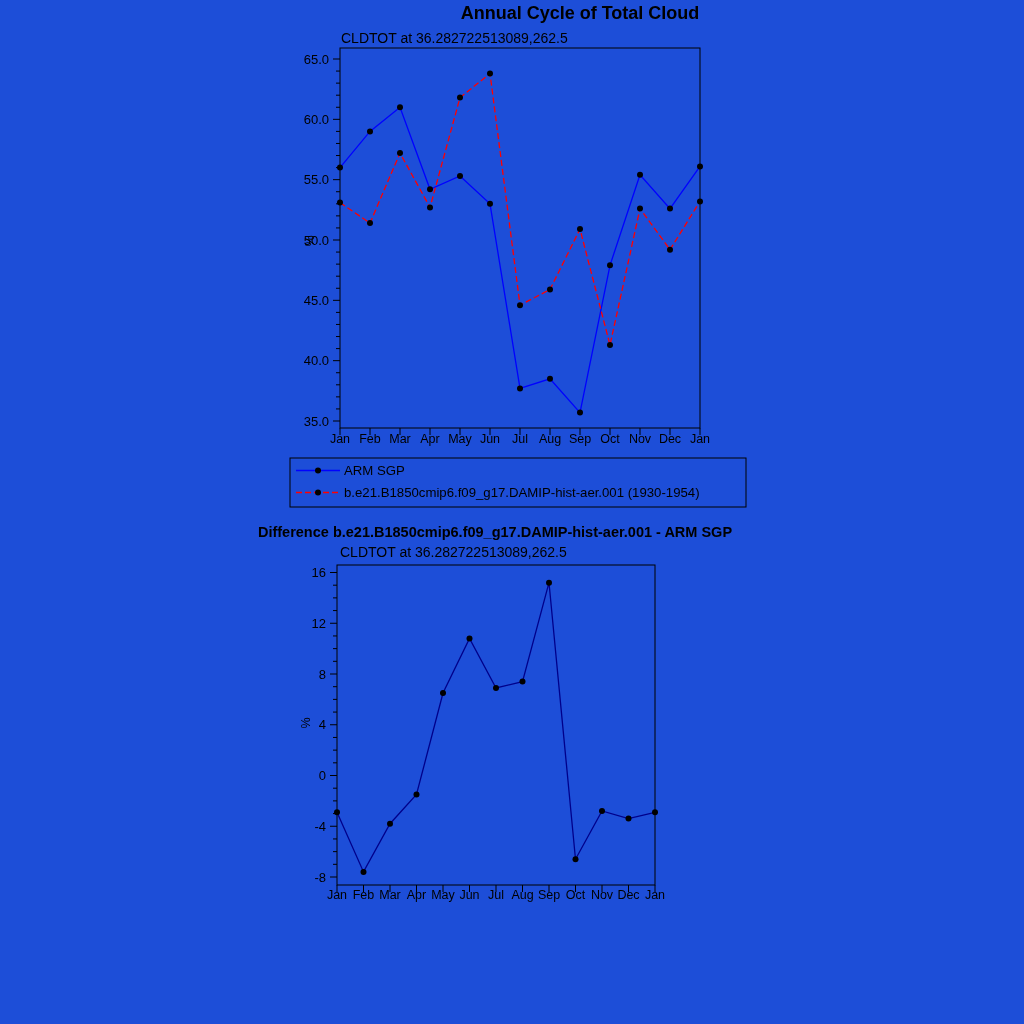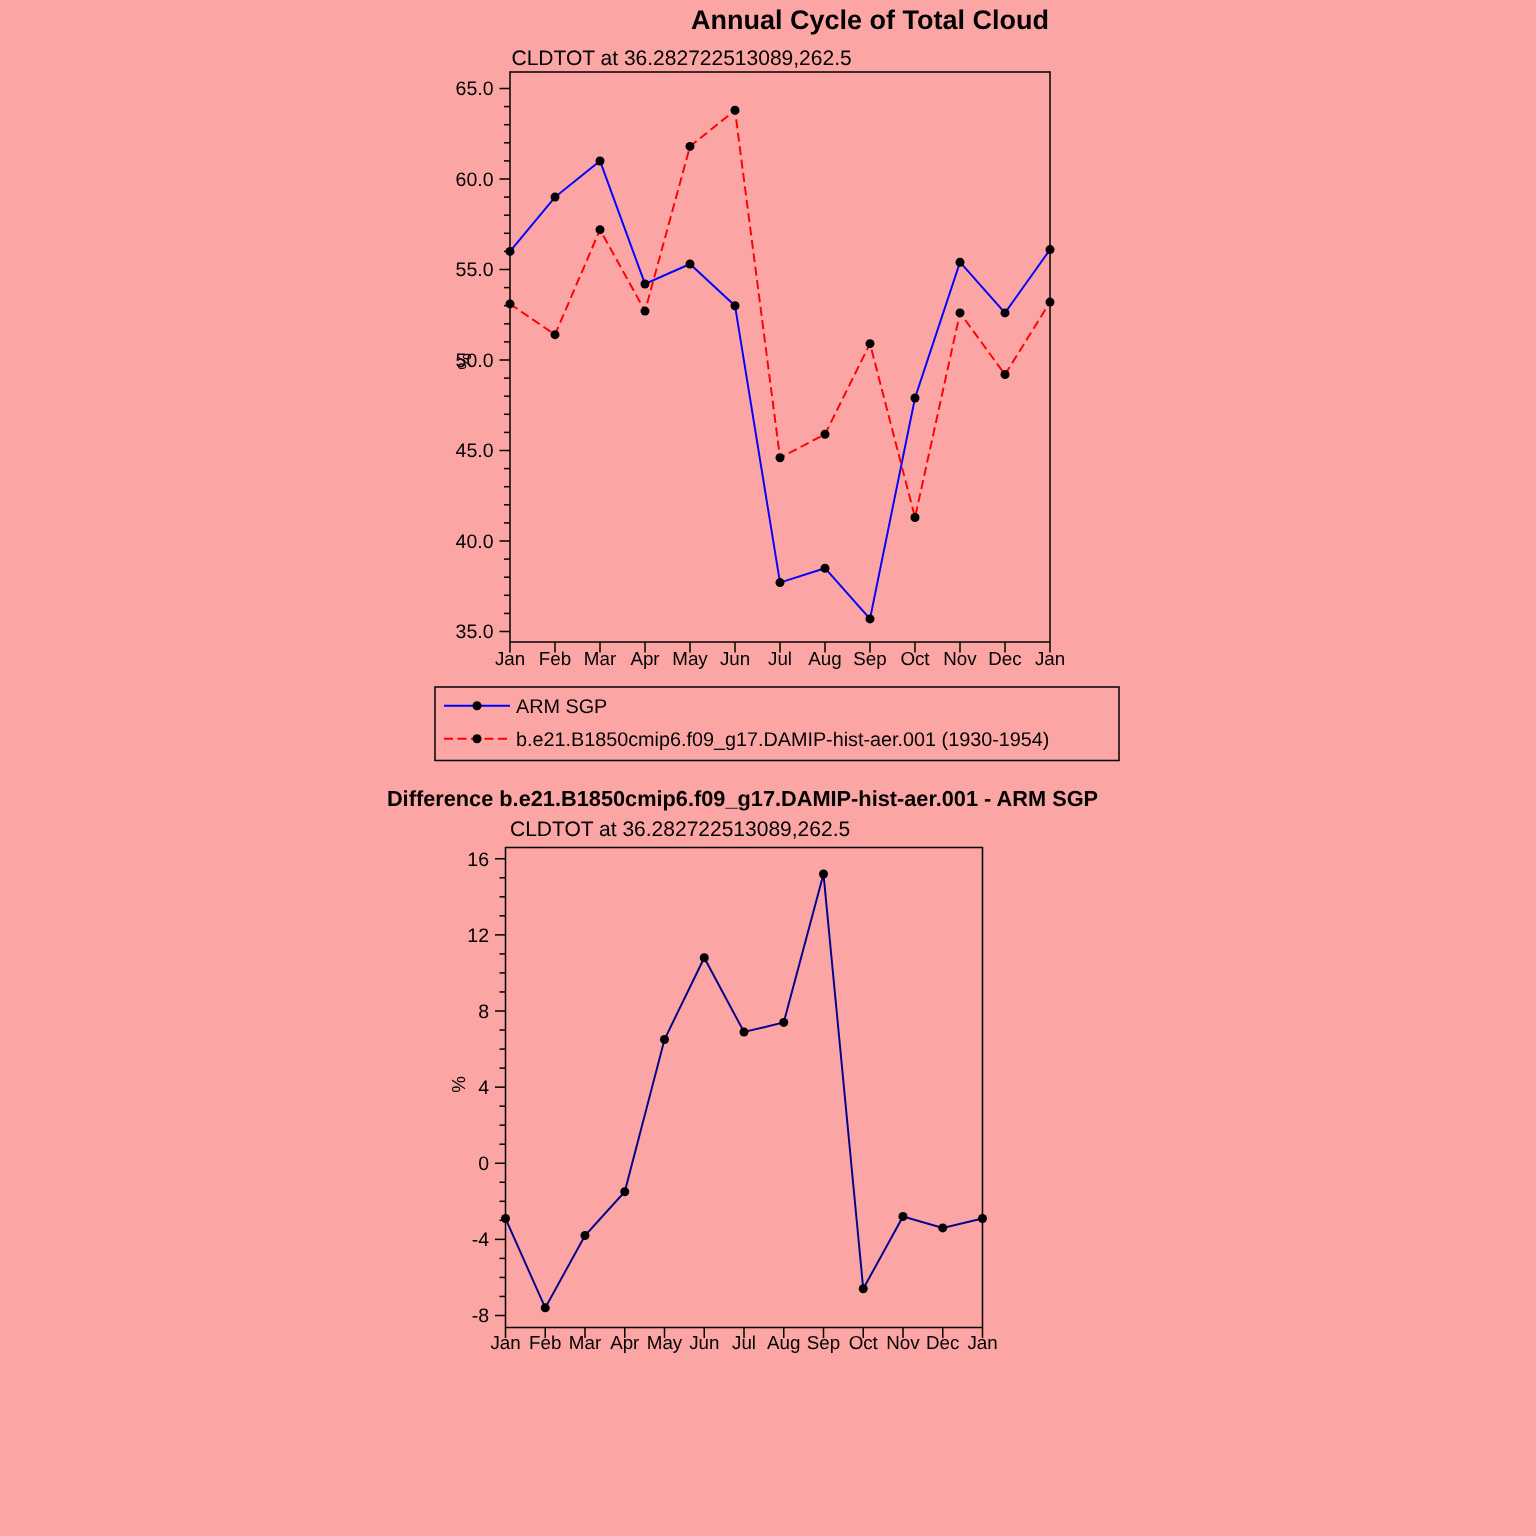--- a/index.html
+++ b/index.html
@@ -1,16 +1,16 @@
 <!DOCTYPE html>
 <html><head>
 <meta charset="utf-8">
 <style>
   html,body{margin:0;padding:0;background:#ffffff;}
-  .page{position:relative;width:1024px;height:1024px;background:#fca5a5;overflow:hidden;}
+  .page{position:relative;width:1024px;height:1024px;background:#1d4ed8;overflow:hidden;}
   svg text{font-family:"Liberation Sans","DejaVu Sans",sans-serif;fill:#000000;}
   .main-title{font-size:18px;font-weight:bold;text-anchor:middle;}
   .main-title-2{font-size:14.5px;font-weight:bold;text-anchor:middle;}
   .sub-title{font-size:14px;text-anchor:start;}
   .axis-label{font-size:12.5px;text-anchor:middle;}
   .tick-label{font-size:13px;}
   .x-label{font-size:12.5px;text-anchor:middle;}
   .legend-label{font-size:13.2px;text-anchor:start;}
 </style>
 </head>

